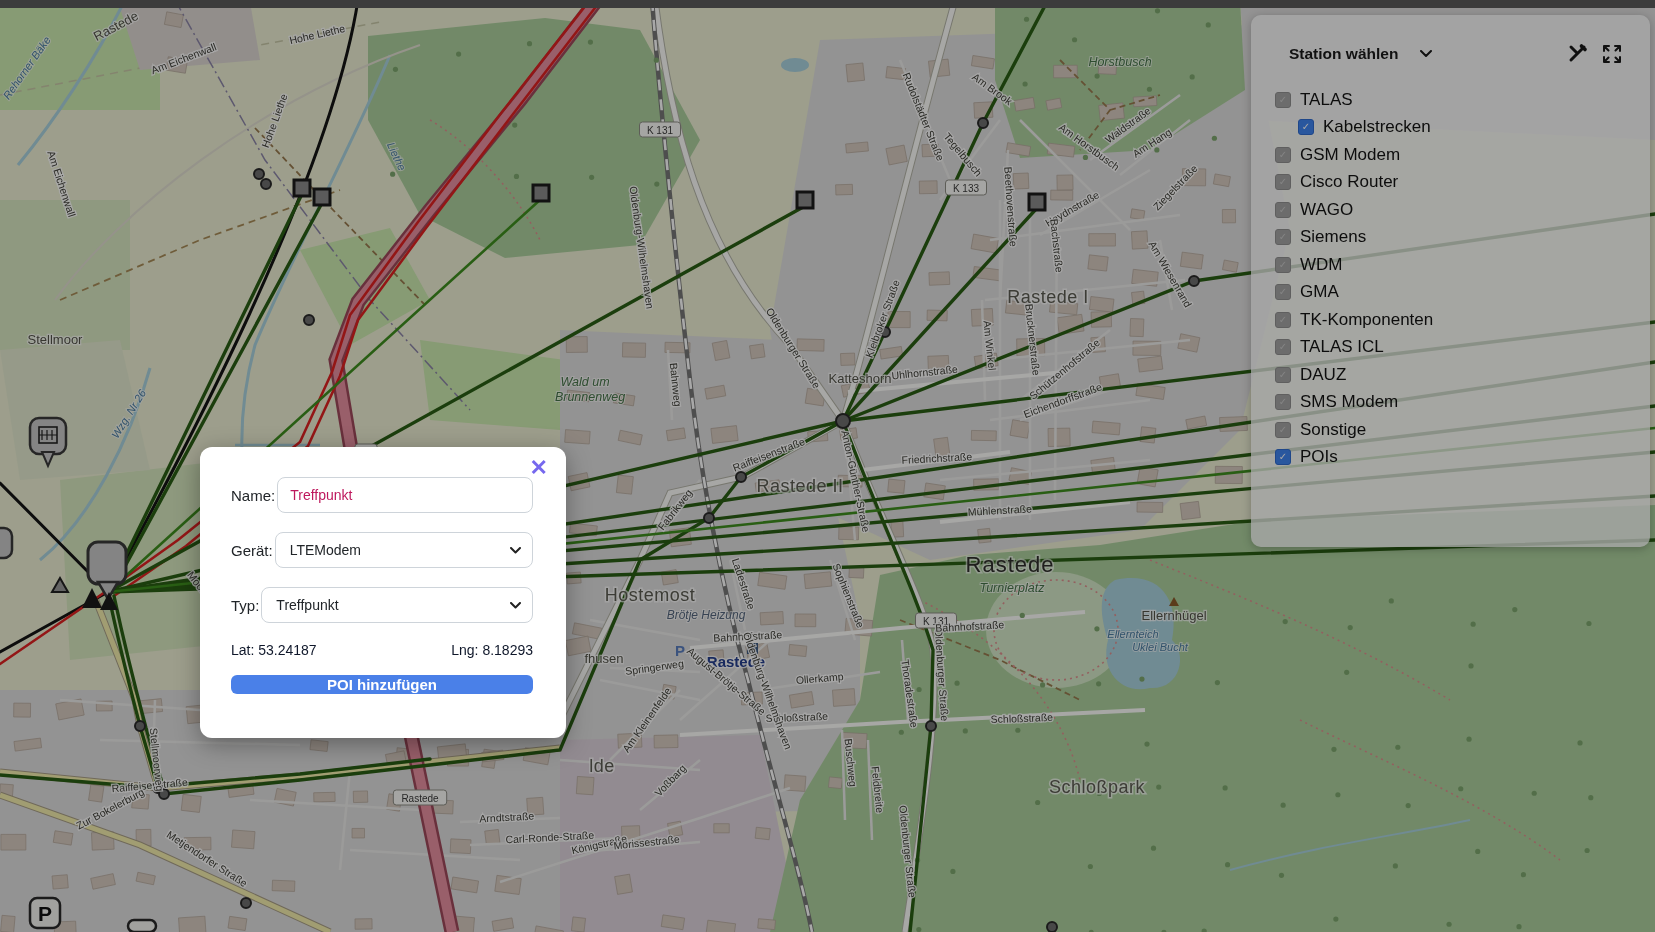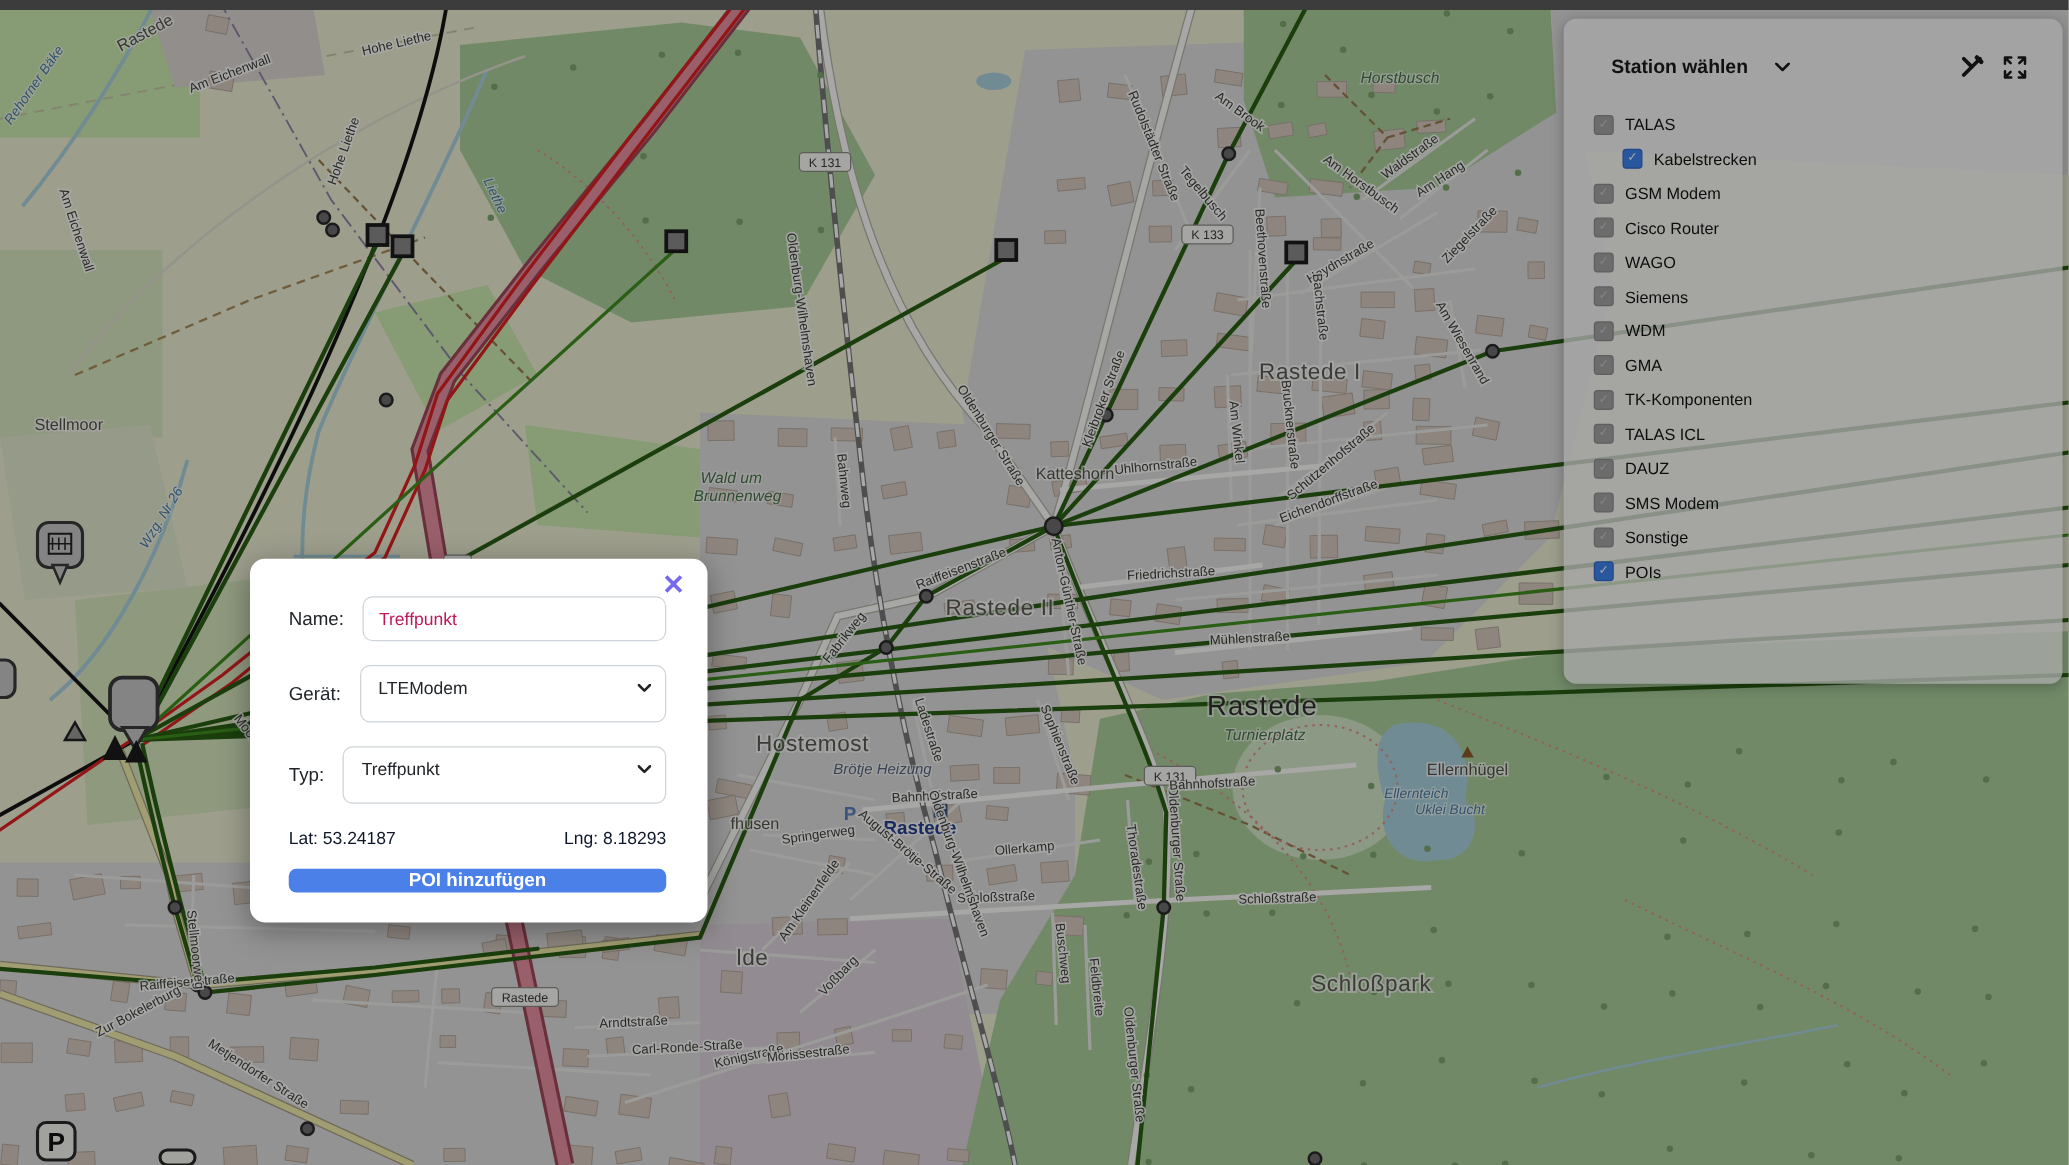--- a/index.html
+++ b/index.html
@@ -32,37 +32,37 @@
   .panel-title{font-size:15.5px;font-weight:600;color:#1b1b1b;}
   .panel-icons{display:flex;align-items:center;gap:14px;}
   .panel-icons .pico{cursor:pointer;display:flex;}
   .panel-items{padding:6px 0 0 24px;}
   .p-row{display:flex;align-items:center;height:27.5px;gap:9px;}
   .p-row.indent{padding-left:23px;}
   .cbx{width:14px;height:14px;border-radius:3px;display:flex;align-items:center;
        justify-content:center;font-size:10px;line-height:1;flex:0 0 auto;cursor:pointer;}
   .cbx.dis{background:#a5a5a5;border:1px solid #909090;color:#c9c9c9;}
   .cbx.on{background:#3f84f0;border:1px solid #2f6cd0;color:#fff;}
-  .p-label{font-size:13px;color:#141414;}
+  .p-label{font-size:17px;color:#141414;}
 
   
   #poi-dialog{position:absolute;left:200px;top:447px;width:366px;height:291px;
     background:#fff;border-radius:12px;z-index:5;box-shadow:0 6px 24px rgba(0,0,0,.35);
     padding:0;box-sizing:border-box;}
   .dlg-close{position:absolute;top:6px;right:14px;font-size:22px;font-weight:700;
     color:#7668ee;cursor:pointer;padding:4px;line-height:1;}
   .dlg-body{padding:30px 33px 0 31px;}
-  .dlg-row{display:flex;align-items:center;gap:15px;margin-bottom:19px;}
+  .dlg-row{display:flex;align-items:center;gap:2px;margin-bottom:19px;}
   .dlg-label{font-size:15px;color:#212529;white-space:nowrap;}
   .dlg-input{flex:1;height:34px;border:1px solid #ced4da;border-radius:8px;
     font-family:"Liberation Sans",sans-serif;font-size:14px;color:#be185d;
     padding:0 12px;outline:none;min-width:0;}
   .dlg-select{flex:1;height:34px;border:1px solid #ced4da;border-radius:8px;
     display:flex;align-items:center;justify-content:space-between;
-    padding:0 11px 10px 14px;font-size:14px;color:#212529;cursor:pointer;background:#fff;}
+    padding:0 11px 0 14px;font-size:14px;color:#212529;cursor:pointer;background:#fff;}
   .latlng{display:flex;justify-content:space-between;font-size:14px;color:#0f172a;
     margin:2px 0 17px 0;}
   .dlg-btn{width:100%;height:19px;background:#4a80e8;border:none;border-radius:6px;
     color:#fff;font-family:"Liberation Sans",sans-serif;font-size:15px;font-weight:700;
     cursor:pointer;}
 </style>
 </head>
 <body>
 
 <div id="stage">

